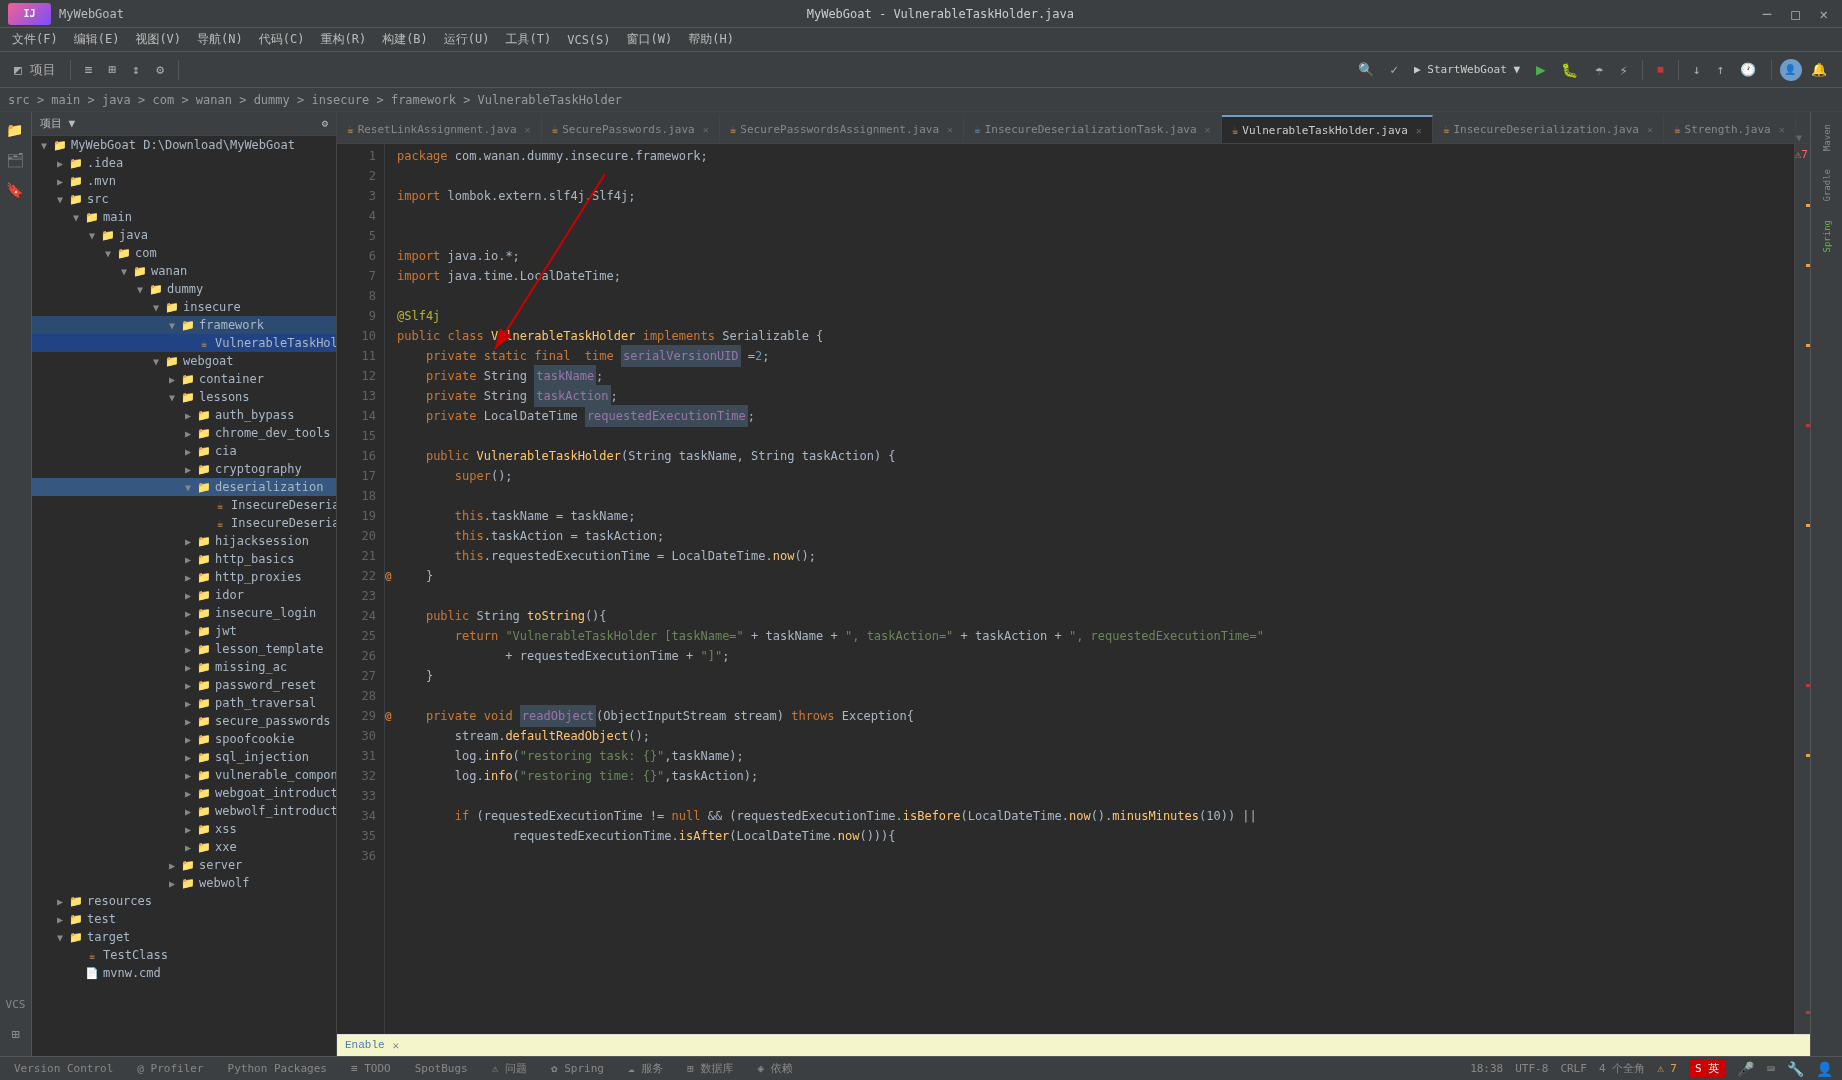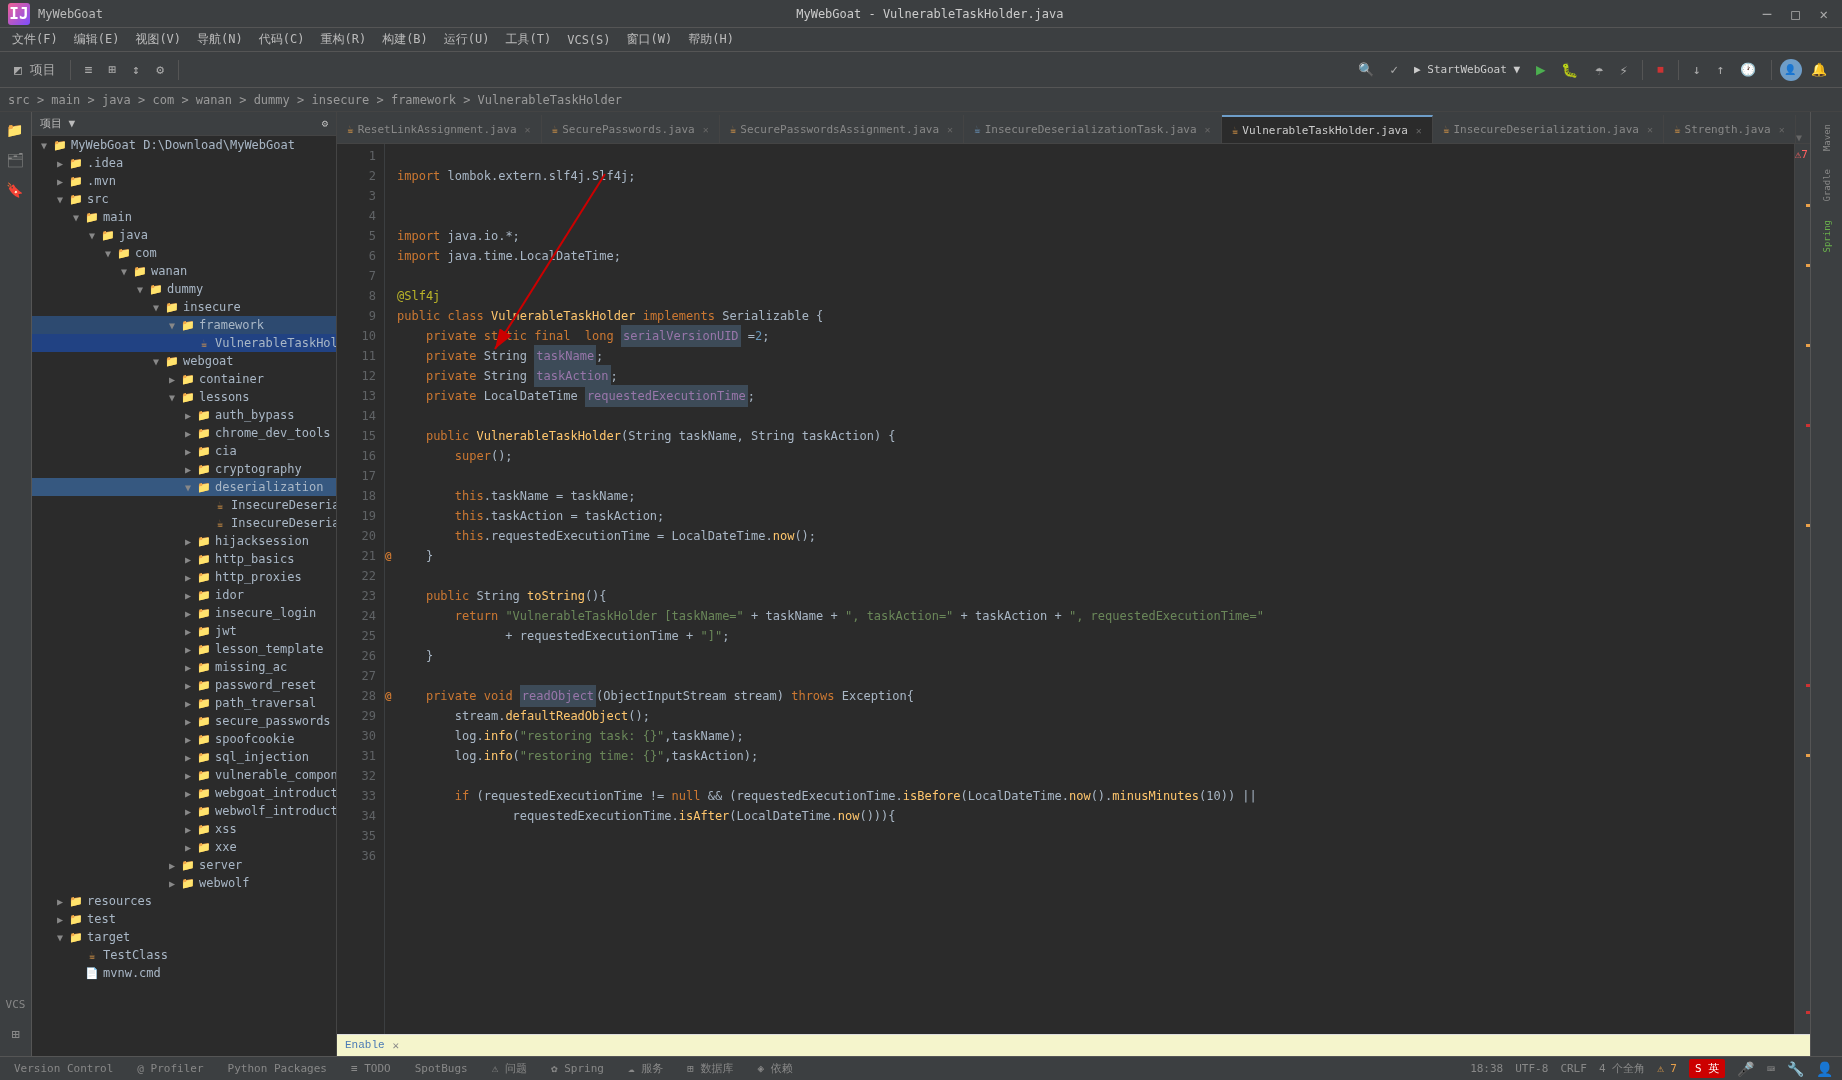--- a/index.html
+++ b/index.html
@@ -318,29 +318,29 @@
       flex-shrink: 0;
       height: 22px;
     }
 
     
     ::-webkit-scrollbar { width: 8px; height: 8px; }
     ::-webkit-scrollbar-track { background: #3c3f41; }
     ::-webkit-scrollbar-thumb { background: #555; border-radius: 4px; }
 
     .logo-icon {
-      width: 22px;
+      width: 43px;
       height: 22px;
       background: linear-gradient(135deg, #f06292, #7c4dff);
       border-radius: 3px;
       display: flex;
       align-items: center;
       justify-content: center;
       color: white;
-      font-size: 16px;
+      font-size: 10px;
       font-weight: bold;
     }
   </style>
 </head>
 <body>
 
 <div class="title-bar">
   <div class="title-bar-left">
     <div class="logo-icon">IJ</div>
     <span>MyWebGoat</span>
@@ -792,20 +792,23 @@
 
         <svg style="position:absolute; top:0; left:0; width:320px; height:300px; pointer-events:none; z-index:5;">
           <defs>
             <marker id="arrowhead" markerWidth="10" markerHeight="7" refX="10" refY="3.5" orient="auto">
               <polygon points="0 0, 10 3.5, 0 7" fill="#cc0000"></polygon>
             </marker>
           </defs>
           <line x1="220" y1="30" x2="110" y2="205" stroke="#cc0000" stroke-width="2" marker-end="url(#arrowhead)"></line>
         </svg>
 
+        <div class="code-line">
+          <span class="kw">package</span><span class="plain"> com.wanan.dummy.insecure.framework;</span>
+        </div>
 
         <div class="code-line">&nbsp;</div>
 
         <div class="code-line">
           <span class="kw">import</span><span class="plain"> lombok.extern.slf4j.Slf4j;</span>
         </div>
 
         <div class="code-line">&nbsp;</div>
 
         <div class="code-line">&nbsp;</div>
@@ -822,21 +825,21 @@
 
         <div class="code-line">
           <span class="ann">@Slf4j</span>
         </div>
 
         <div class="code-line">
           <span class="kw">public class</span><span class="plain"> </span><span class="cls-def">VulnerableTaskHolder</span><span class="plain"> </span><span class="kw">implements</span><span class="plain"> </span><span class="cls">Serializable</span><span class="plain"> {</span>
         </div>
 
         <div class="code-line">
-          <span class="plain">    </span><span class="kw">private static final</span><span class="plain">  </span><span class="kw">long</span><span class="plain"> </span><span class="field" style="background:#3d4b58; padding:1px 2px;">serialVersionUID</span><span class="plain"> =</span><span class="num">2</span><span class="plain">;</span>
+          <span class="plain">    </span><span class="kw">private static final</span><span class="plain">  </span><span class="kw">time</span><span class="plain"> </span><span class="field" style="background:#3d4b58; padding:1px 2px;">serialVersionUID</span><span class="plain"> =</span><span class="num">2</span><span class="plain">;</span>
         </div>
 
         <div class="code-line">
           <span class="plain">    </span><span class="kw">private</span><span class="plain"> </span><span class="cls">String</span><span class="plain"> </span><span class="field" style="background:#3d4b58; padding:1px 2px;">taskName</span><span class="plain">;</span>
         </div>
 
         <div class="code-line">
           <span class="plain">    </span><span class="kw">private</span><span class="plain"> </span><span class="cls">String</span><span class="plain"> </span><span class="field" style="background:#3d4b58; padding:1px 2px;">taskAction</span><span class="plain">;</span>
         </div>
 

